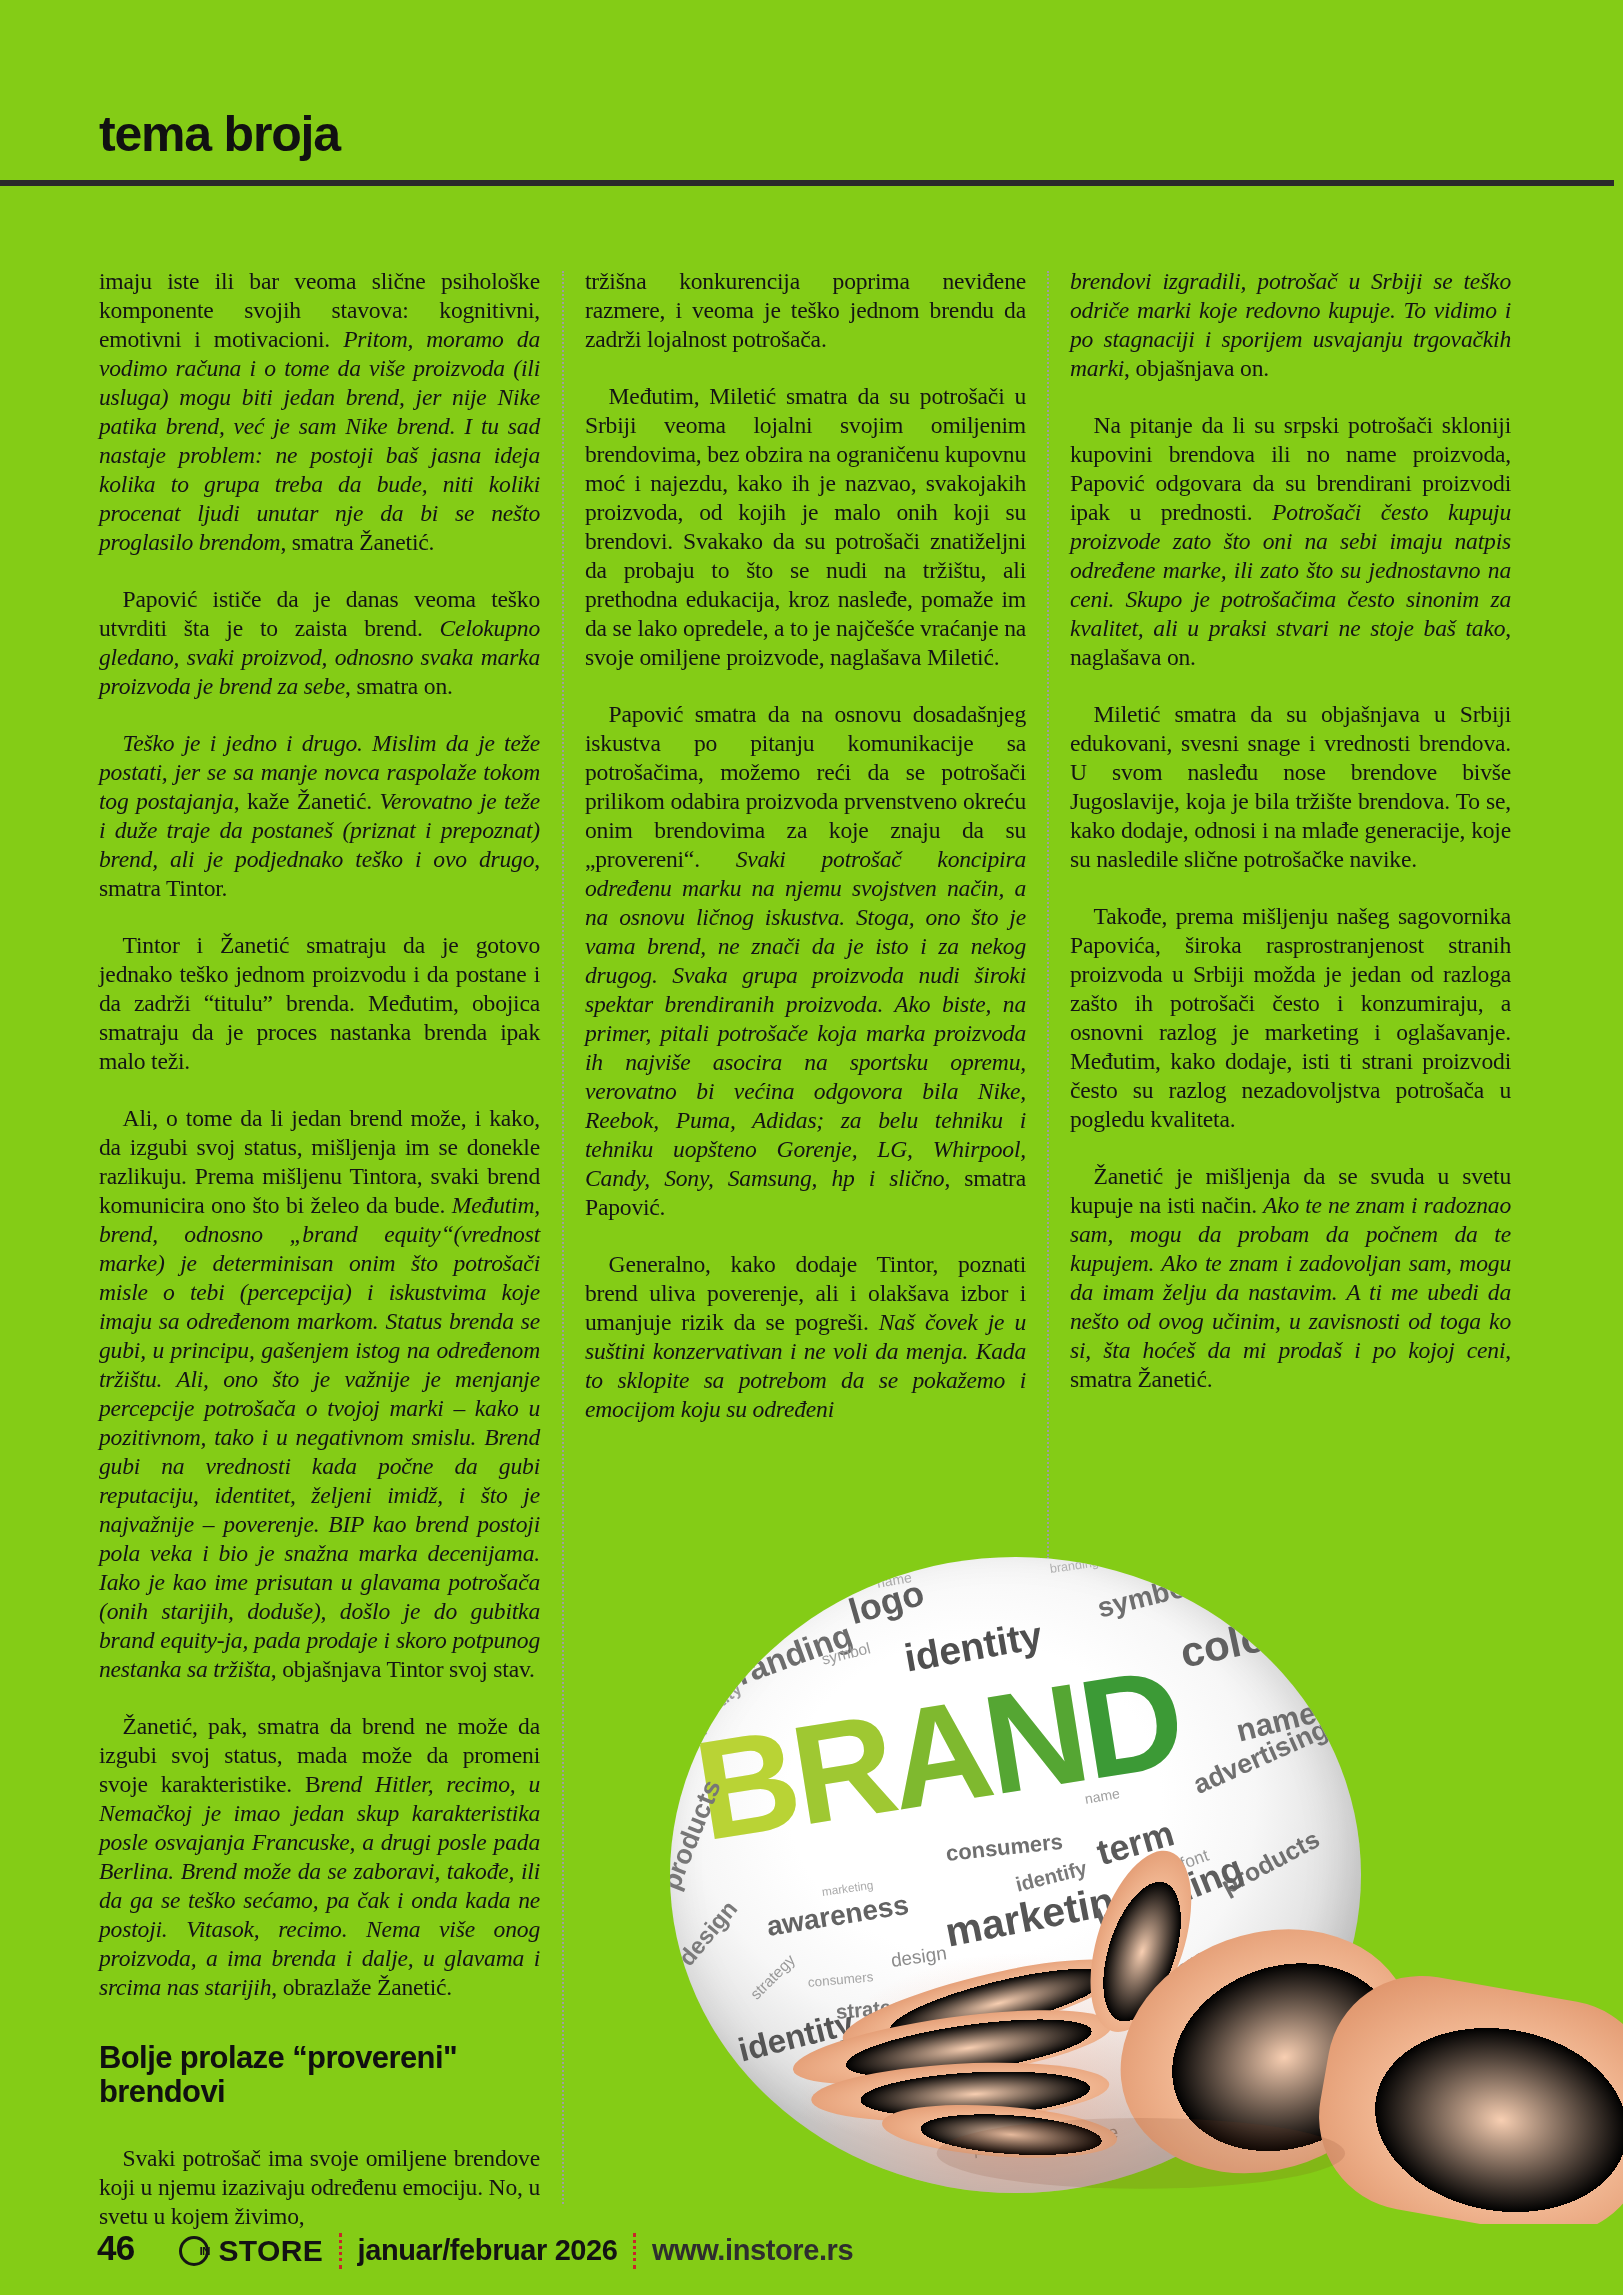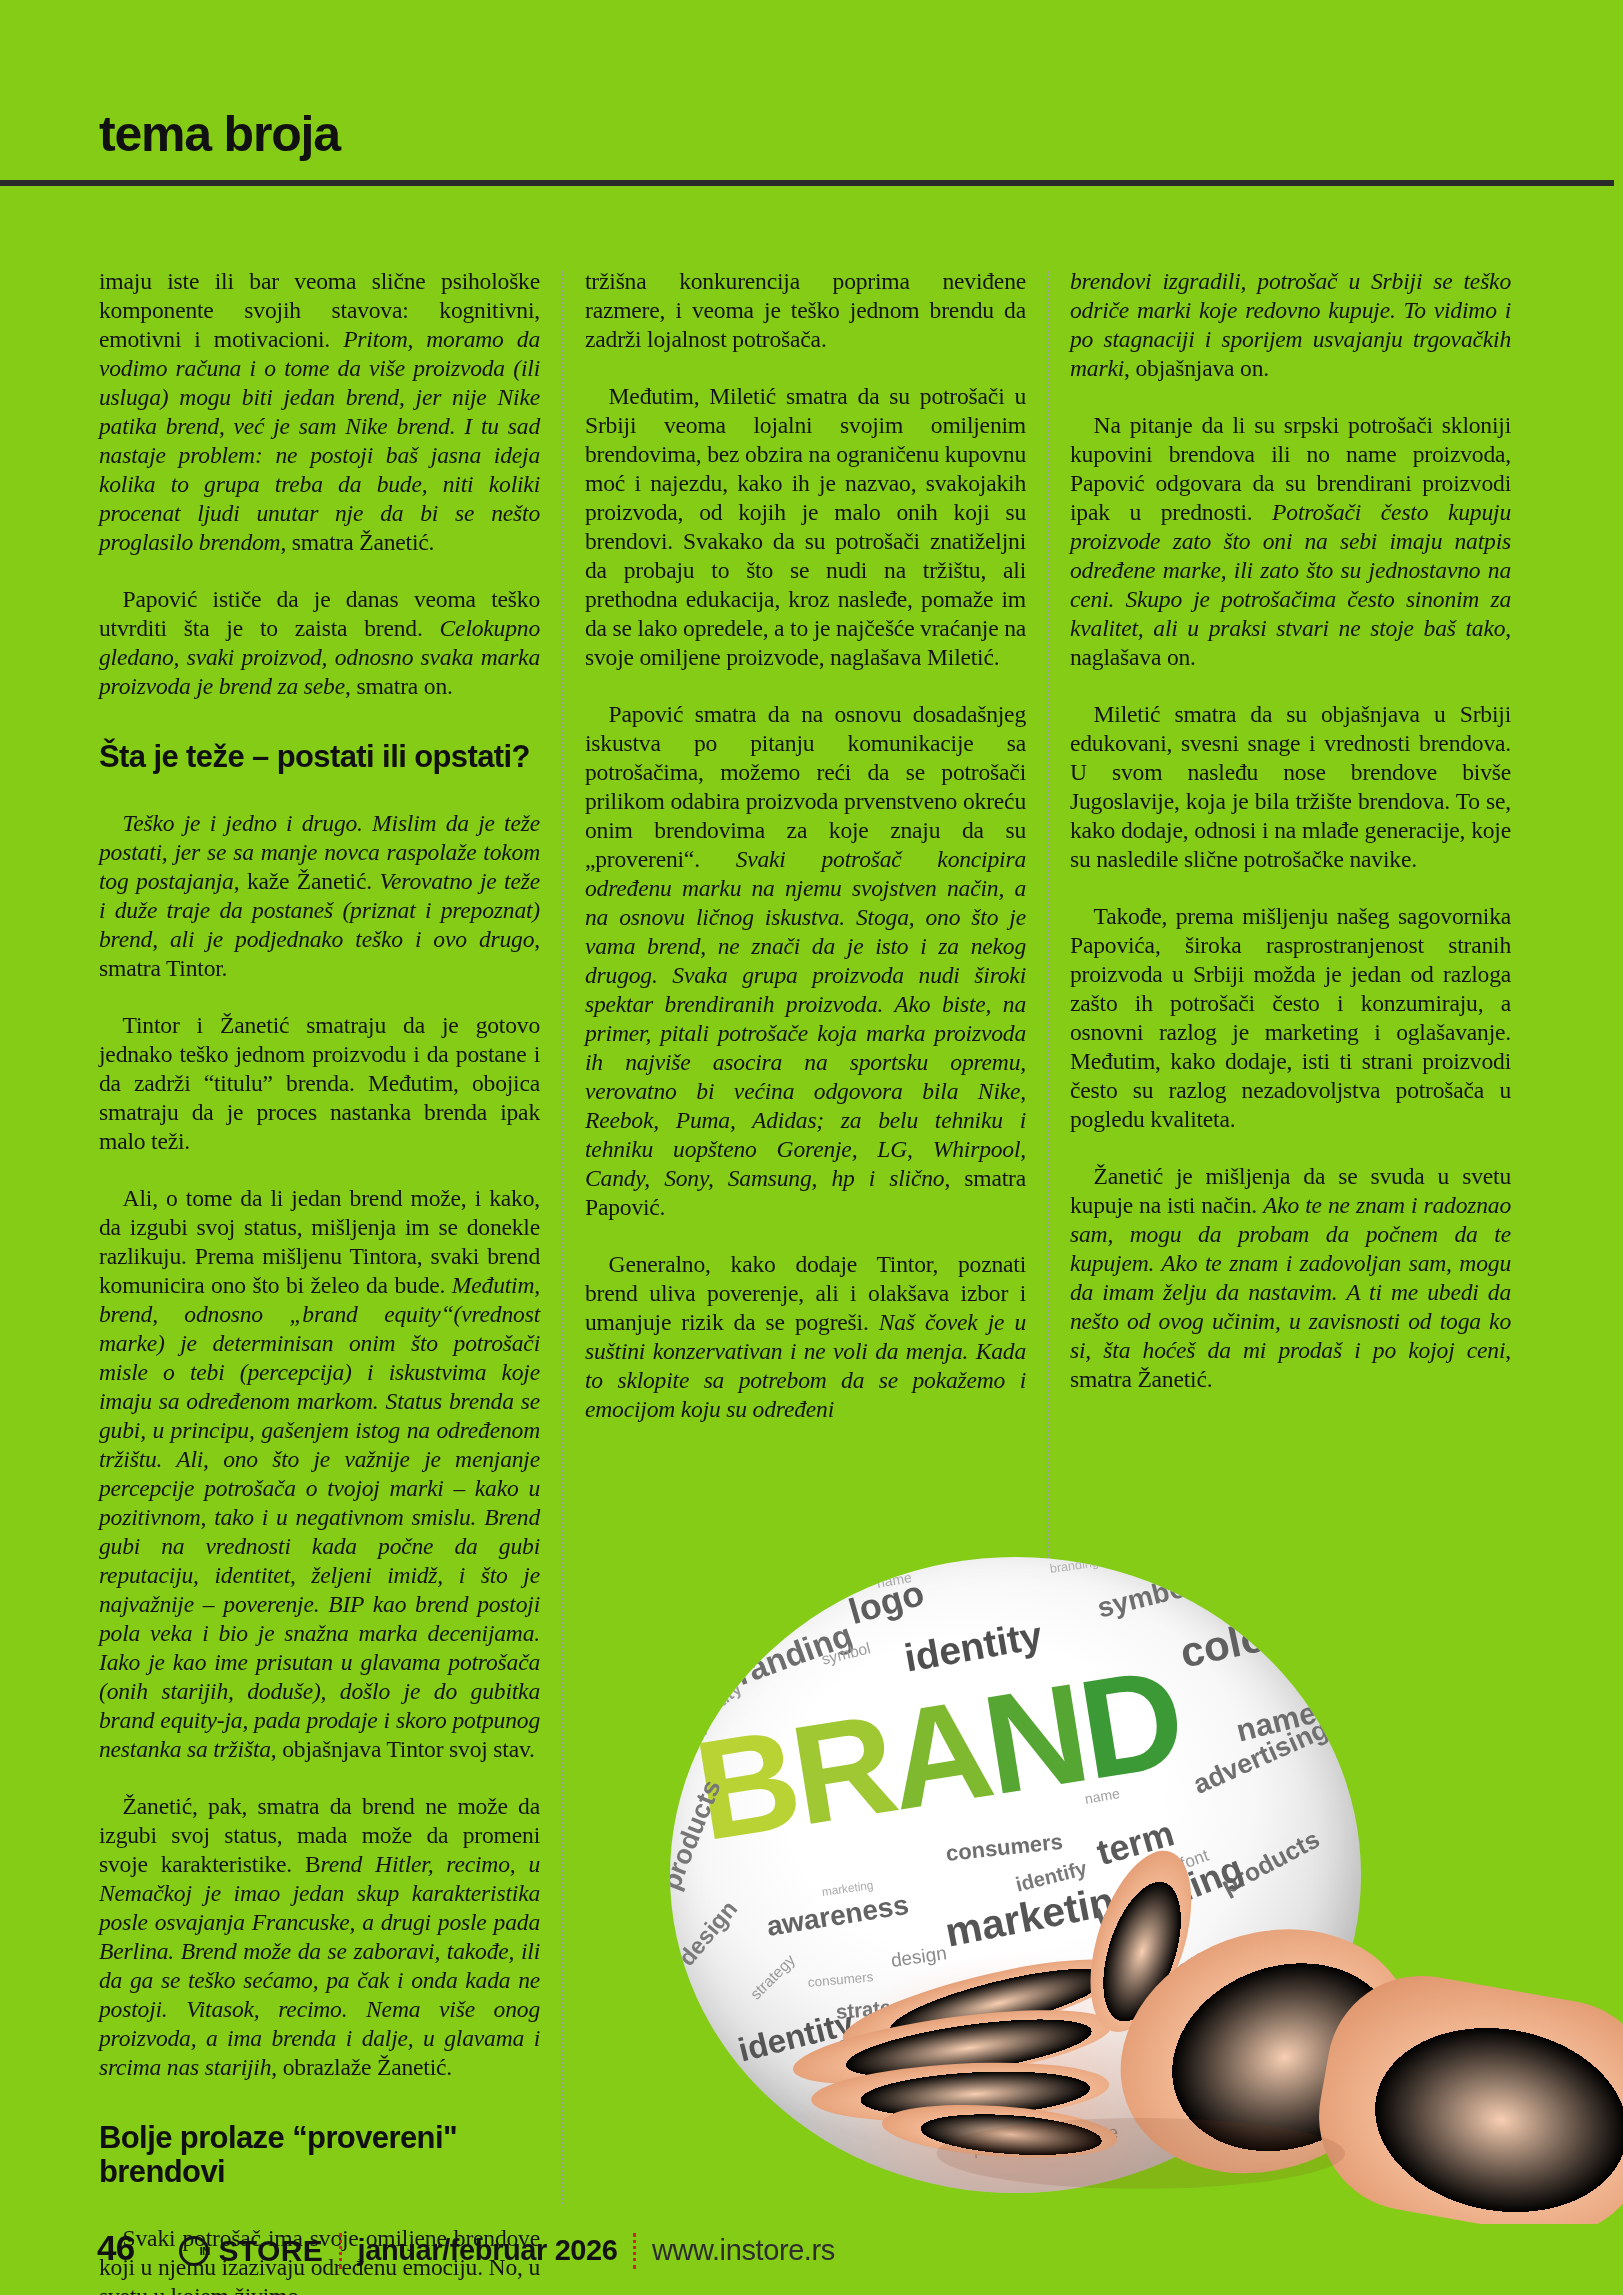--- a/index.html
+++ b/index.html
@@ -45,34 +45,33 @@
         font-family:"Liberation Sans",sans-serif;}
   .page-number{position:absolute;left:97px;top:9.4px;font-size:35px;font-weight:bold;
         letter-spacing:-0.8px;color:#111;}
   .footer-center{position:absolute;left:179px;top:0;height:63px;display:flex;align-items:center;}
   .logo-icon{width:30px;height:30px;border:3.1px solid #151515;border-radius:50%;
         display:flex;align-items:center;justify-content:center;box-sizing:border-box;}
   .logo-mark{font-size:11.8px;font-weight:bold;letter-spacing:-0.8px;color:#151515;padding-left:21px;}
   .magazine{font-size:30px;font-weight:bold;letter-spacing:0.4px;color:#131313;margin-left:9.4px;}
   .dotsep{width:0;height:36px;border-left:3.1px dotted #c9252b;margin:0 15.7px;}
   .issue{font-size:29px;font-weight:bold;letter-spacing:-0.4px;color:#131313;}
-  .website{font-size:29px;font-weight:normal;color:#2e2e2e;letter-spacing:-0.4px;}
+  .website{font-size:29px;font-weight:bold;color:#2e2e2e;letter-spacing:-0.4px;}
 </style>
 </head>
 <body>
 
 <div class="page">
 
   <div class="section-label">tema broja</div>
   <div class="header-rule"></div>
 
   <div class="col col-1">
       <p class="para"><span>imaju iste ili bar veoma slične psihološke komponente svojih stavova: kognitivni, emotivni i motivacioni. </span><em>Pritom, moramo da vodimo računa i o tome da više proizvoda (ili usluga) mogu biti jedan brend, jer nije Nike patika brend, već je sam Nike brend. I tu sad nastaje problem: ne postoji baš jasna ideja kolika to grupa treba da bude, niti koliki procenat ljudi unutar nje da bi se nešto proglasilo brendom</em><span>, smatra Žanetić.</span></p>
       <p class="para ind"><span>Papović ističe da je danas veoma teško utvrditi šta je to zaista brend. </span><em>Celokupno gledano, svaki proizvod, odnosno svaka marka proizvoda je brend za sebe</em><span>, smatra on.</span></p>
-      <div class="subhead">Šta je teže – postati ili opstati?</div>
       <p class="para ind"><em>Teško je i jedno i drugo. Mislim da je teže postati, jer se sa manje novca raspolaže tokom tog postajanja</em><span>, kaže Žanetić. </span><em>Verovatno je teže i duže traje da postaneš (priznat i prepoznat) brend, ali je podjednako teško i ovo drugo</em><span>, smatra Tintor.</span></p>
       <p class="para ind"><span>Tintor i Žanetić smatraju da je gotovo jednako teško jednom proizvodu i da postane i da zadrži “titulu” brenda. Međutim, obojica smatraju da je proces nastanka brenda ipak malo teži.</span></p>
       <p class="para ind"><span>Ali, o tome da li jedan brend može, i kako, da izgubi svoj status, mišljenja im se donekle razlikuju. Prema mišljenu Tintora, svaki brend komunicira ono što bi želeo da bude. </span><em>Međutim, brend, odnosno „brand equity“(vrednost marke) je determinisan onim što potrošači misle o tebi (percepcija) i iskustvima koje imaju sa određenom markom. Status brenda se gubi, u principu, gašenjem istog na određenom tržištu. Ali, ono što je važnije je menjanje percepcije potrošača o tvojoj marki – kako u pozitivnom, tako i u negativnom smislu. Brend gubi na vrednosti kada počne da gubi reputaciju, identitet, željeni imidž, i što je najvažnije – poverenje. BIP kao brend postoji pola veka i bio je snažna marka decenijama. Iako je kao ime prisutan u glavama potrošača (onih starijih, doduše), došlo je do gubitka brand equity-ja, pada prodaje i skoro potpunog nestanka sa tržišta</em><span>, objašnjava Tintor svoj stav.</span></p>
       <p class="para ind"><span>Žanetić, pak, smatra da brend ne može da izgubi svoj status, mada može da promeni svoje karakteristike. B</span><em>rend Hitler, recimo, u Nemačkoj je imao jedan skup karakteristika posle osvajanja Francuske, a drugi posle pada Berlina. Brend može da se zaboravi, takođe, ili da ga se teško sećamo, pa čak i onda kada ne postoji. Vitasok, recimo. Nema više onog proizvoda, a ima brenda i dalje, u glavama i srcima nas starijih</em><span>, obrazlaže Žanetić.</span></p>
       <div class="subhead">Bolje prolaze “provereni" brendovi</div>
       <p class="para ind"><span>Svaki potrošač ima svoje omiljene brendove koji u njemu izazivaju određenu emociju. No, u svetu u kojem živimo,</span></p>
     </div>
   <div class="col col-2">
       <p class="para"><span>tržišna konkurencija poprima neviđene razmere, i veoma je teško jednom brendu da zadrži lojalnost potrošača.</span></p>
       <p class="para ind"><span>Međutim, Miletić smatra da su potrošači u Srbiji veoma lojalni svojim omiljenim brendovima, bez obzira na ograničenu kupovnu moć i najezdu, kako ih je nazvao, svakojakih proizvoda, od kojih je malo onih koji su brendovi. Svakako da su potrošači znatiželjni da probaju to što se nudi na tržištu, ali prethodna edukacija, kroz nasleđe, pomaže im da se lako opredele, a to je najčešće vraćanje na svoje omiljene proizvode, naglašava Miletić.</span></p>

